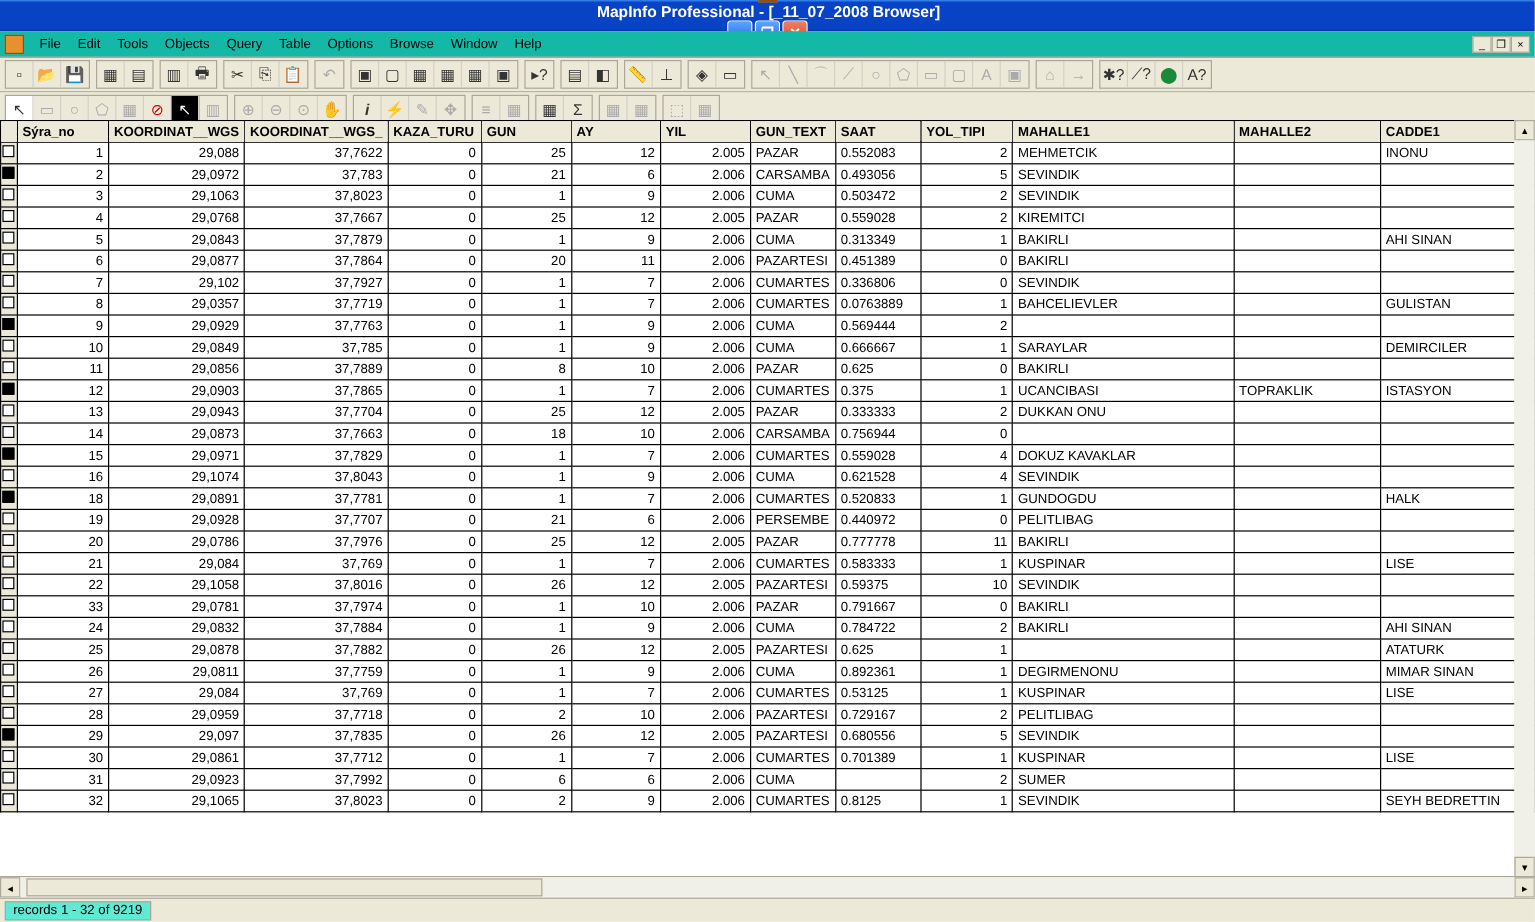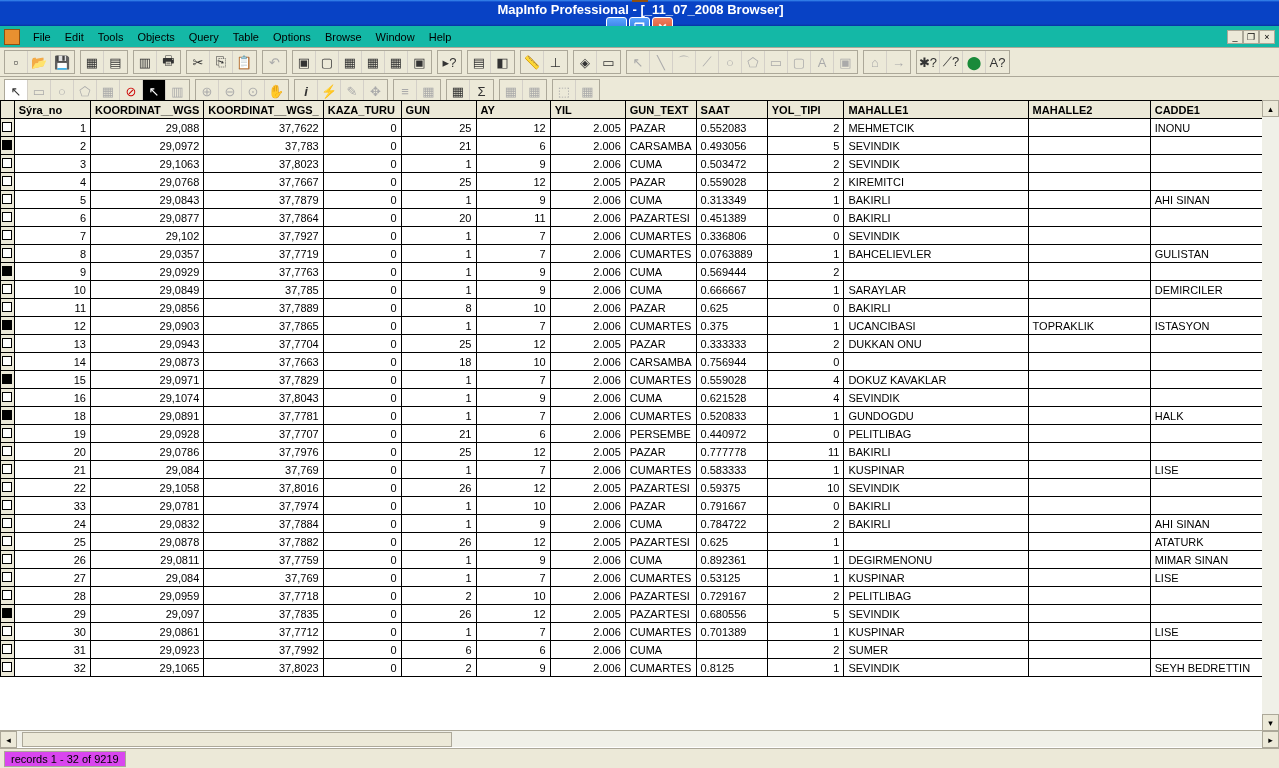--- a/index.html
+++ b/index.html
@@ -33,21 +33,21 @@
 .rowsel .box.filled { background: #000; }
 th.rowsel-h { width: 14px; background: #ece9d8; }
 .hscroll { height: 17px; background: #ece9d8; border-top: 1px solid #aca899; position: relative; display: flex; }
 .hscroll .arrow { width: 17px; height: 17px; background: #ece9d8; border: 1px solid #aca899; display: flex; align-items: center; justify-content: center; font-size: 9px; }
 .hscroll .track { flex: 1; background: #f0f0e8; position: relative; }
 .hscroll .thumb { position: absolute; left: 5px; width: 430px; height: 15px; top: 1px; background: #ece9d8; border: 1px solid #aca899; }
 .vscroll { position: absolute; right: 0; top: 0; bottom: 17px; width: 17px; background: #ece9d8; display: flex; flex-direction: column; }
 .vscroll .arrow { height: 17px; background: #ece9d8; border: 1px solid #aca899; display: flex; align-items: center; justify-content: center; font-size: 9px; }
 .vscroll .track { flex: 1; background: #f0f0e8; }
 .statusbar { position: absolute; bottom: 0; left: 0; right: 0; height: 20px; background: #ece9d8; border-top: 1px solid #aca899; display: flex; align-items: center; padding: 0 4px; font-size: 11px; }
-.status-panel { border: 1px solid #aca899; padding: 1px 6px; background: #d946ef; }
+.status-panel { border: 1px solid #aca899; padding: 1px 6px; background: #5eead4; }
 .c-syra { width: 78px; }
 .c-k1 { width: 104px; }
 .c-k2 { width: 110px; }
 .c-kaza { width: 78px; }
 .c-gun { width: 78px; }
 .c-ay { width: 78px; }
 .c-yil { width: 78px; }
 .c-gtext { width: 60px; margin-left: 13px; }
 .c-saat { width: 72px; }
 .c-yol { width: 78px; }

